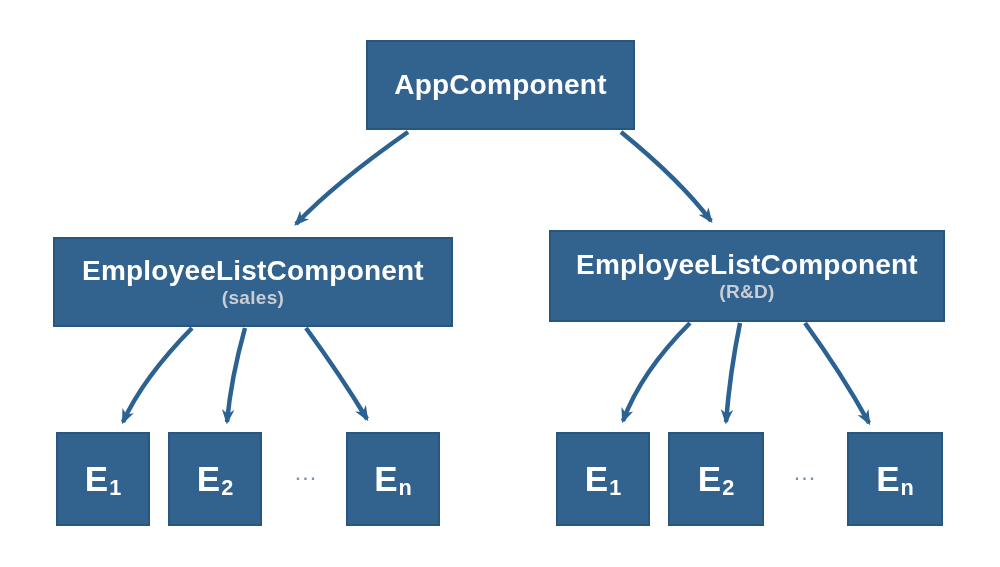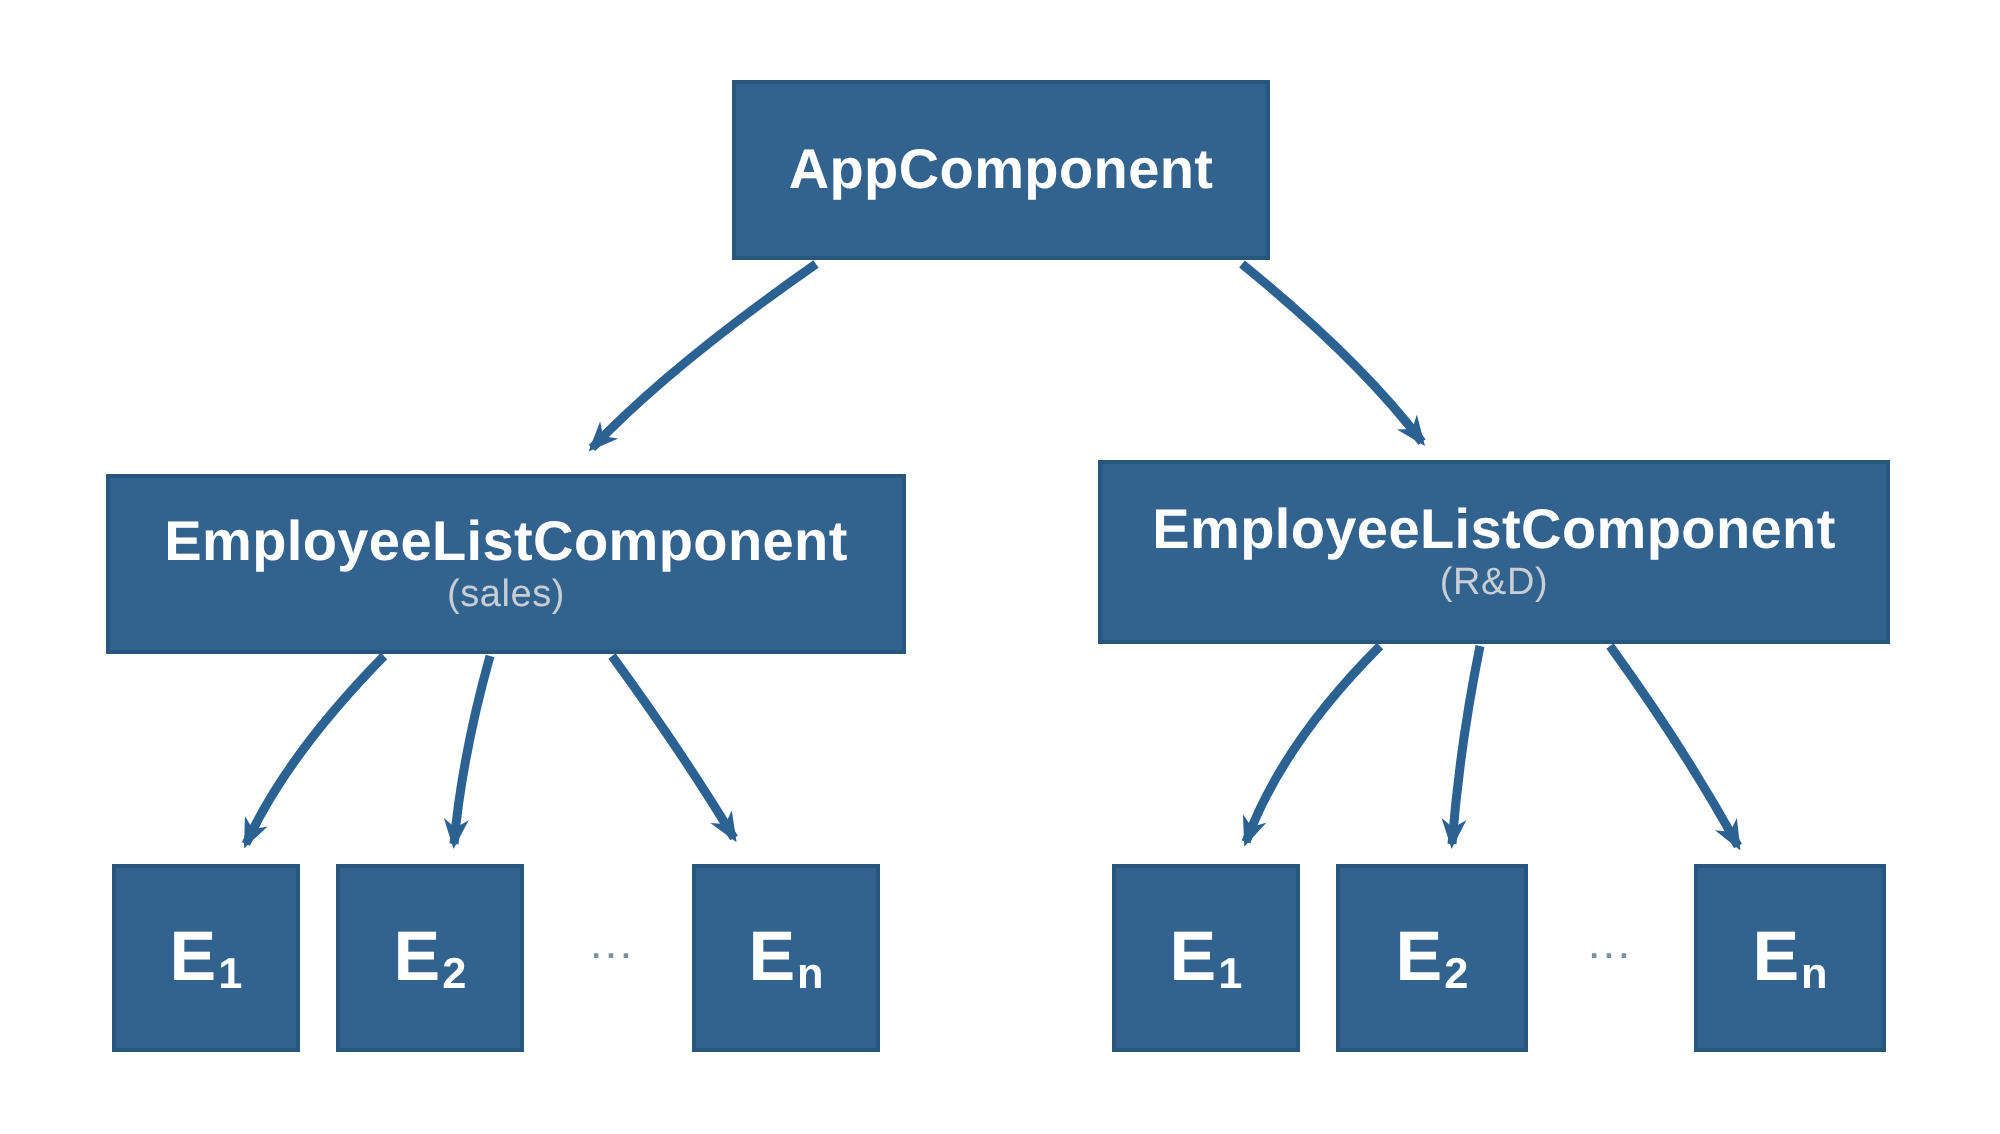--- a/index.html
+++ b/index.html
@@ -43,21 +43,21 @@
     color:var(--title-text);
   }
   .node .title{
     font-weight:bold;
     font-size:28px;
     line-height:1.15;
     letter-spacing:0.2px;
     white-space:nowrap;
   }
   .node .subtitle{
-    font-weight:normal;
+    font-weight:bold;
     font-size:19px;
     line-height:1.1;
     color:var(--subtitle-text);
     letter-spacing:0.3px;
   }
   .leaf .e-label{
     font-weight:bold;
     font-size:35px;
     white-space:nowrap;
   }

